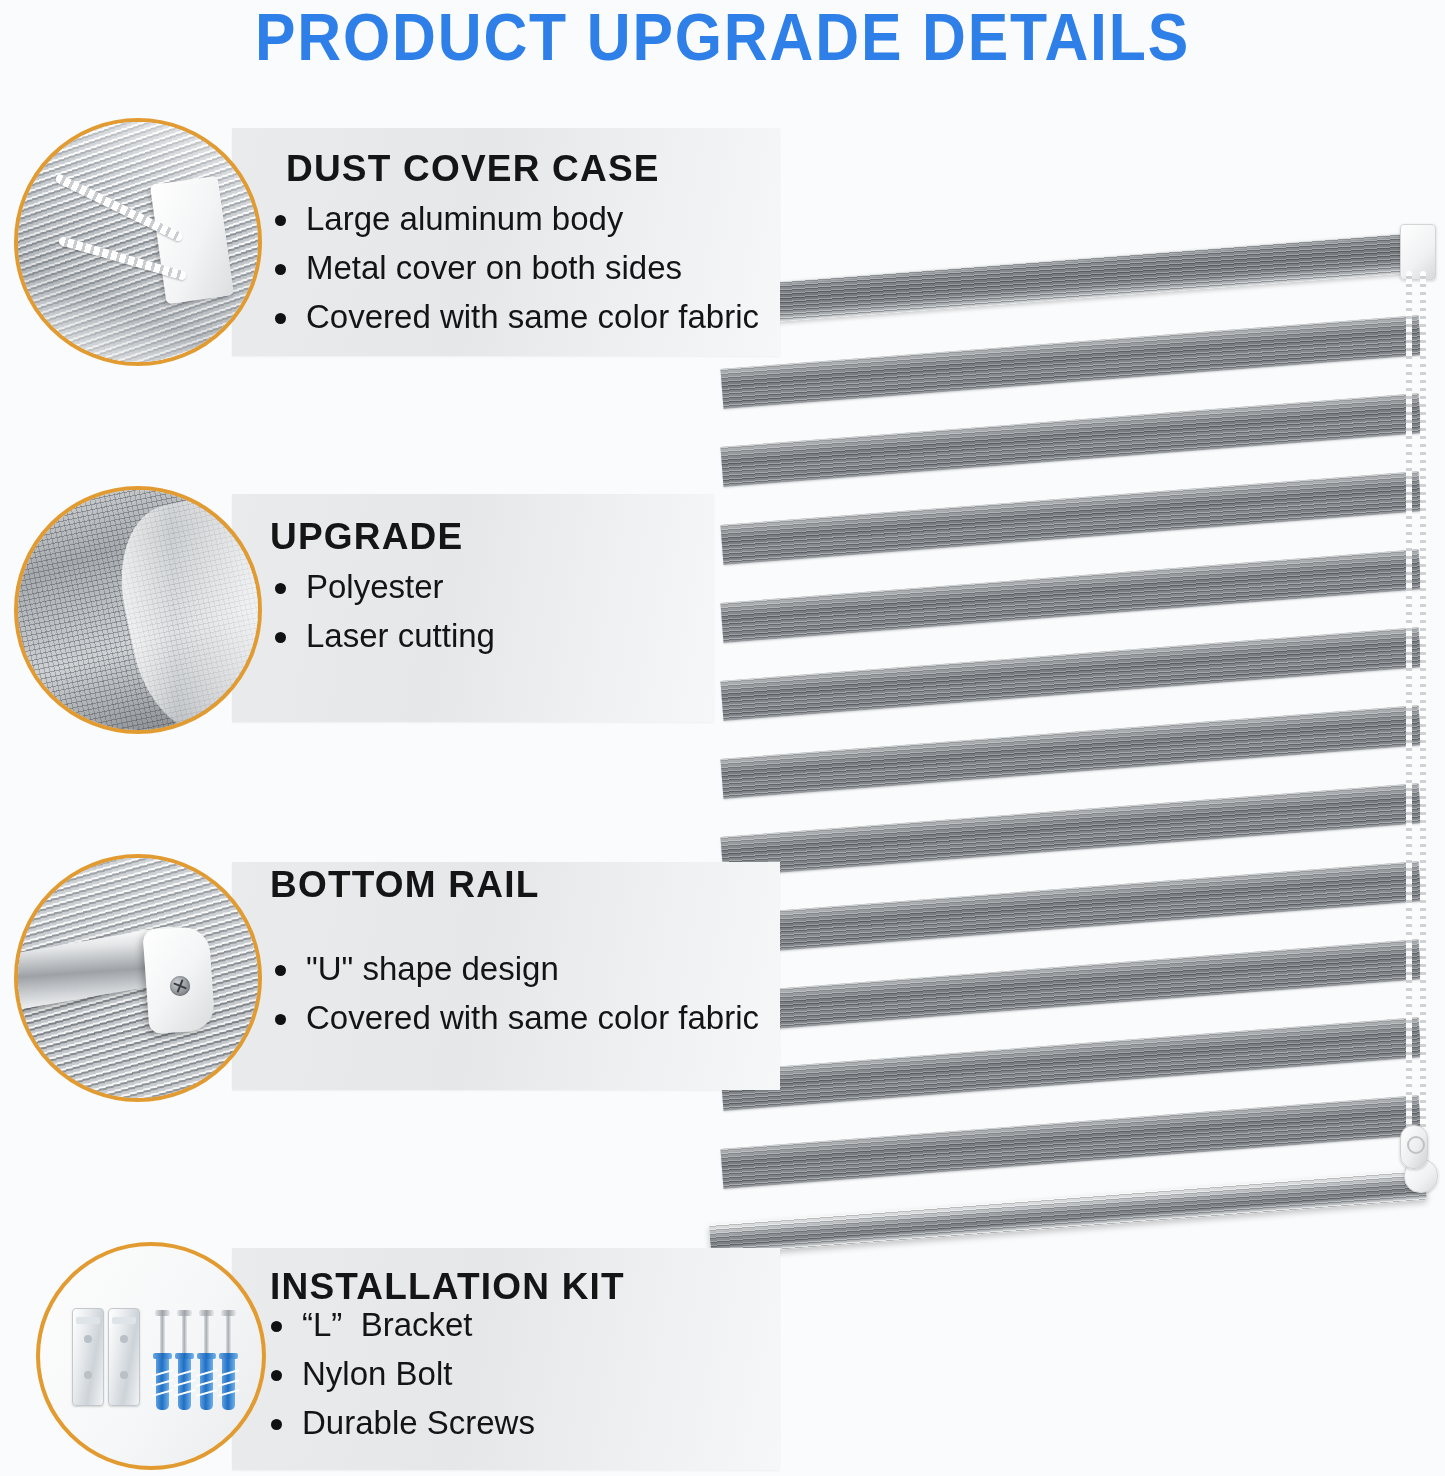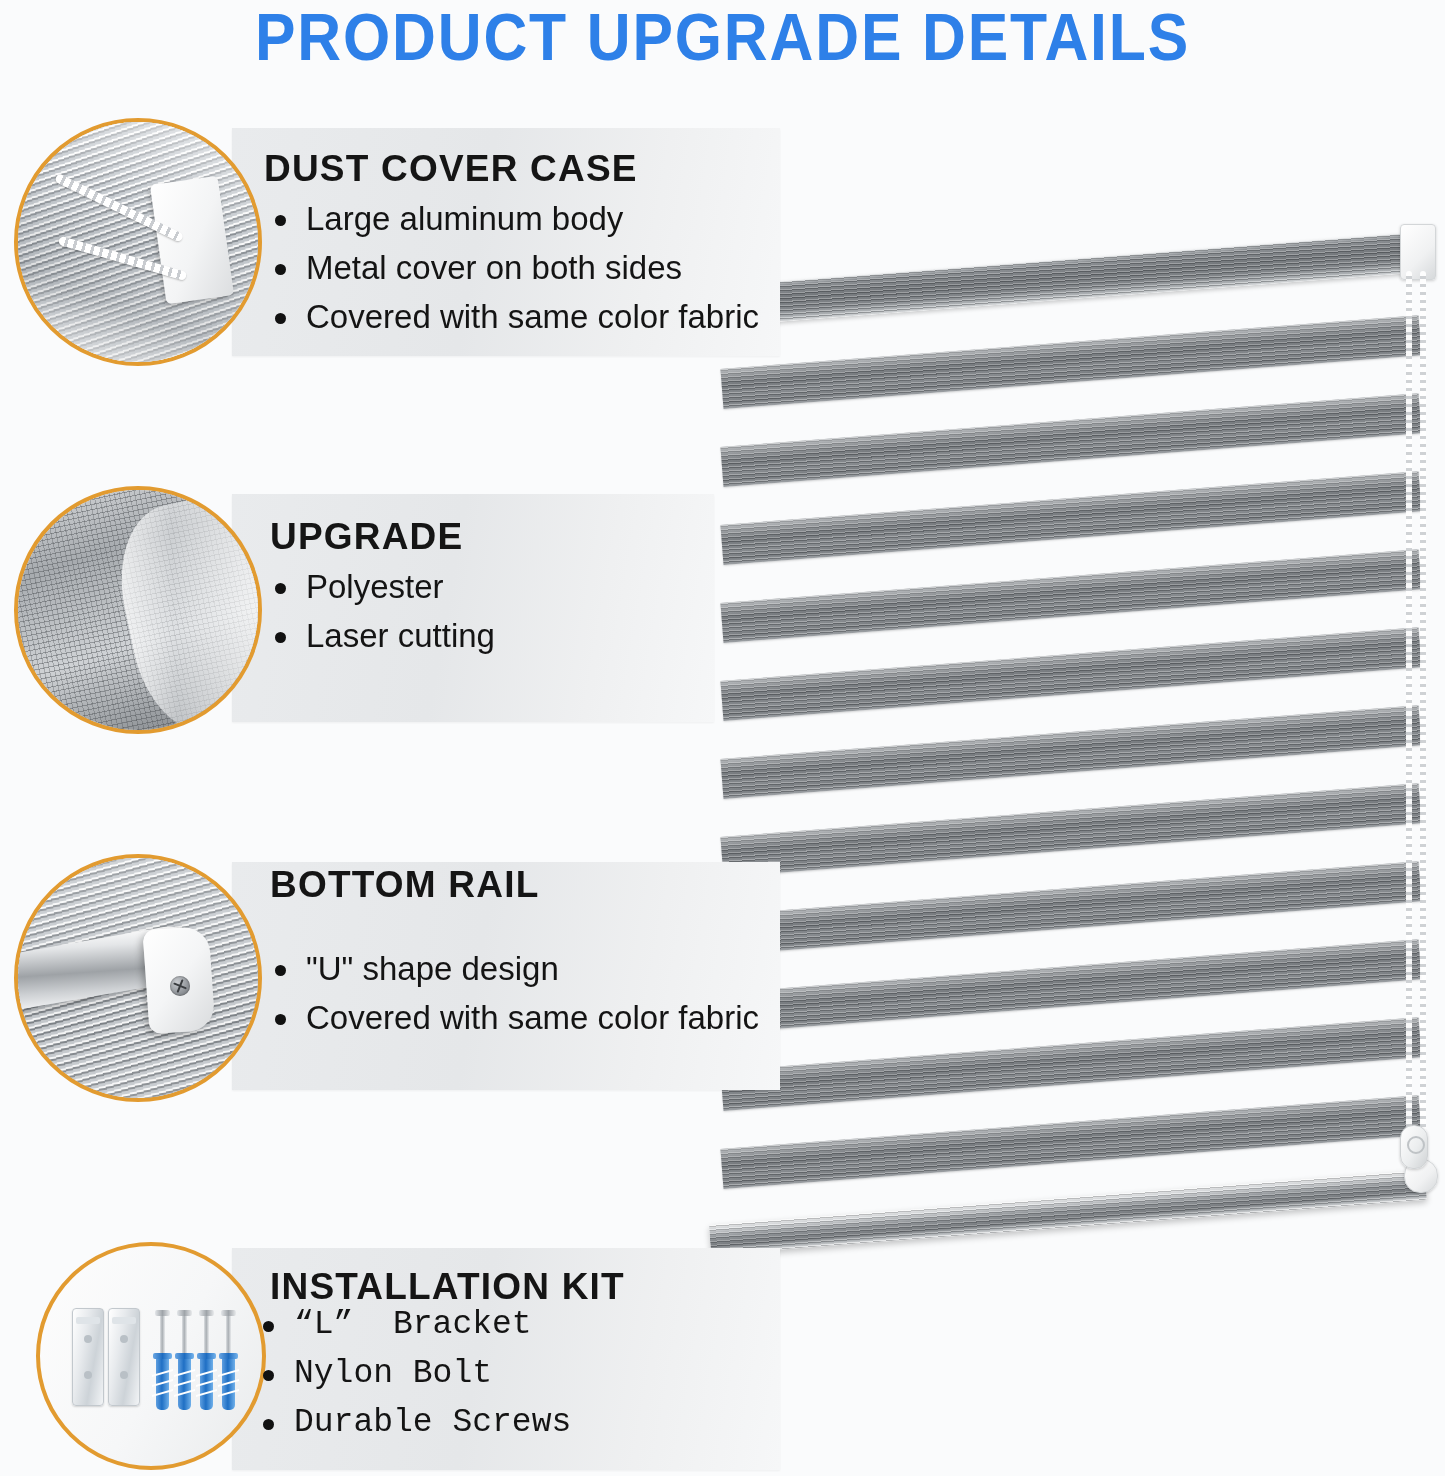--- a/index.html
+++ b/index.html
@@ -334,21 +334,21 @@
   <div class="circle" style="left:14px; top:118px; width:248px; height:248px;">
     <div class="inner">
       <div class="tube-bg"></div>
       <div class="tube-shade"></div>
       <div class="endcap" style="left:140px; top:58px; width:68px; height:120px; transform:rotate(-8deg);"></div>
       <div class="chain" style="left:24px; top:112px; width:140px; transform:rotate(26deg); transform-origin:right center;"></div>
       <div class="chain" style="left:36px; top:150px; width:132px; transform:rotate(16deg); transform-origin:right center;"></div>
     </div>
   </div>
 
-  <div class="card-head" style="left:264px; top:148px;text-align:right;">DUST COVER CASE</div>
+  <div class="card-head" style="left:286px; top:148px;text-align:right;">DUST COVER CASE</div>
   <ul class="bullets" style="left:272px; top:194px; width:500px;">
     <li>Large aluminum body</li>
     <li>Metal cover on both sides</li>
     <li>Covered with same color fabric</li>
   </ul>
 
   <div class="card" style="left:232px; top:494px; width:482px; height:228px;"></div>
 
   <div class="circle" style="left:14px; top:486px; width:248px; height:248px;">
     <div class="inner">
@@ -419,19 +419,19 @@
         <div class="anchor" style="left:150px; top:52px;">
             <span style="top:16px"></span>
             <span style="top:26px"></span>
             <span style="top:36px"></span>
           </div>
       </div>
     </div>
   </div>
 
   <div class="card-head" style="left:270px; top:1266px;">INSTALLATION KIT</div>
-  <ul class="bullets" style="left:260px; top:1300px; width:500px;font-family:Liberation Mono, monospace;">
+  <ul class="bullets" style="left:268px; top:1300px; width:500px;">
     <li>“L”  Bracket</li>
     <li>Nylon Bolt</li>
     <li>Durable Screws</li>
   </ul>
 
 </div>
 
 </body></html>

